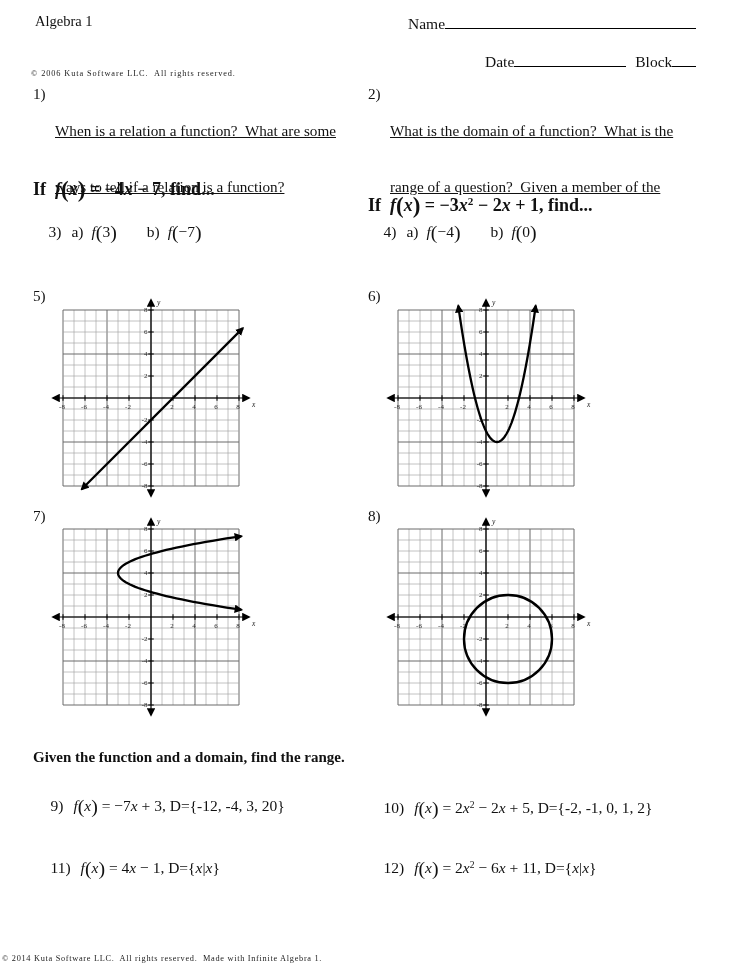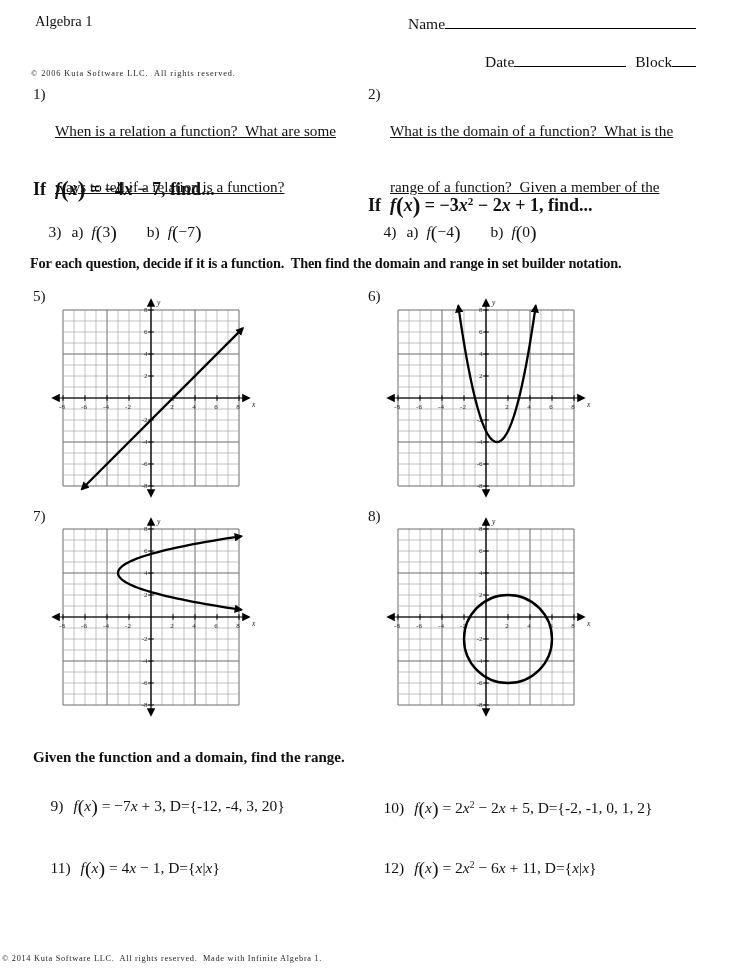--- a/index.html
+++ b/index.html
@@ -44,36 +44,35 @@
     <span class="qlines">
       <div>When is a relation a function?  What are some</div>
       <div>ways to tell if a relation is a function?</div>
     </span>
   </div>
 
   <div class="abs question" style="left:368px;top:85px">
     <span class="qnum">2)</span>
     <span class="qlines">
       <div>What is the domain of a function?  What is the</div>
-      <div>range of a function?  Given a member of the</div>
+      <div>range of a question?  Given a member of the</div>
     </span>
   </div>
 
   <div class="abs mathline bold" style="left:33px;top:176px">If  <i>f</i><span class="bp">(</span><i>x</i><span class="bp">)</span> = −4<i>x</i> − 7, find...</div>
   <div class="abs mathline bold" style="left:368px;top:192px">If  <i>f</i><span class="bp">(</span><i>x</i><span class="bp">)</span> = −3<i>x</i><sup class="sp">2</sup> − 2<i>x</i> + 1, find...</div>
 
   <div class="abs evalrow" style="left:33px;top:203px">
     <span>3)</span><span class="ml10">a)</span><span class="ml8"><i>f</i><span class="bp">(</span>3<span class="bp">)</span></span><span class="ml30">b)</span><span class="ml8"><i>f</i><span class="bp">(</span>−7<span class="bp">)</span></span>
   </div>
 
   <div class="abs evalrow" style="left:368px;top:203px">
     <span>4)</span><span class="ml10">a)</span><span class="ml8"><i>f</i><span class="bp">(</span>−4<span class="bp">)</span></span><span class="ml30">b)</span><span class="ml8"><i>f</i><span class="bp">(</span>0<span class="bp">)</span></span>
   </div>
 
-  <div class="abs instr" style="left:30px;top:255px">For each question, decide if it is a function.  Then find the domain and range in set builder notation.</div>
 
   <div class="abs gnum" style="left:33px;top:287px">5)</div>
   <div class="abs" style="left:48px;top:297px"><svg width="215" height="207" viewBox="0 0 215 207">
         <defs>
           <marker id="ah5" viewBox="0 0 10 10" refX="8" refY="5" markerWidth="8.5" markerHeight="8.5" markerUnits="userSpaceOnUse" orient="auto-start-reverse">
             <path d="M0 0L10 5L0 10z" fill="#000"></path>
           </marker>
         </defs>
         <line x1="15" y1="13" x2="15" y2="189" stroke="#6b6b6b" stroke-width="1"></line>
         <line x1="26" y1="13" x2="26" y2="189" stroke="#a3a3a3" stroke-width="0.65"></line>

